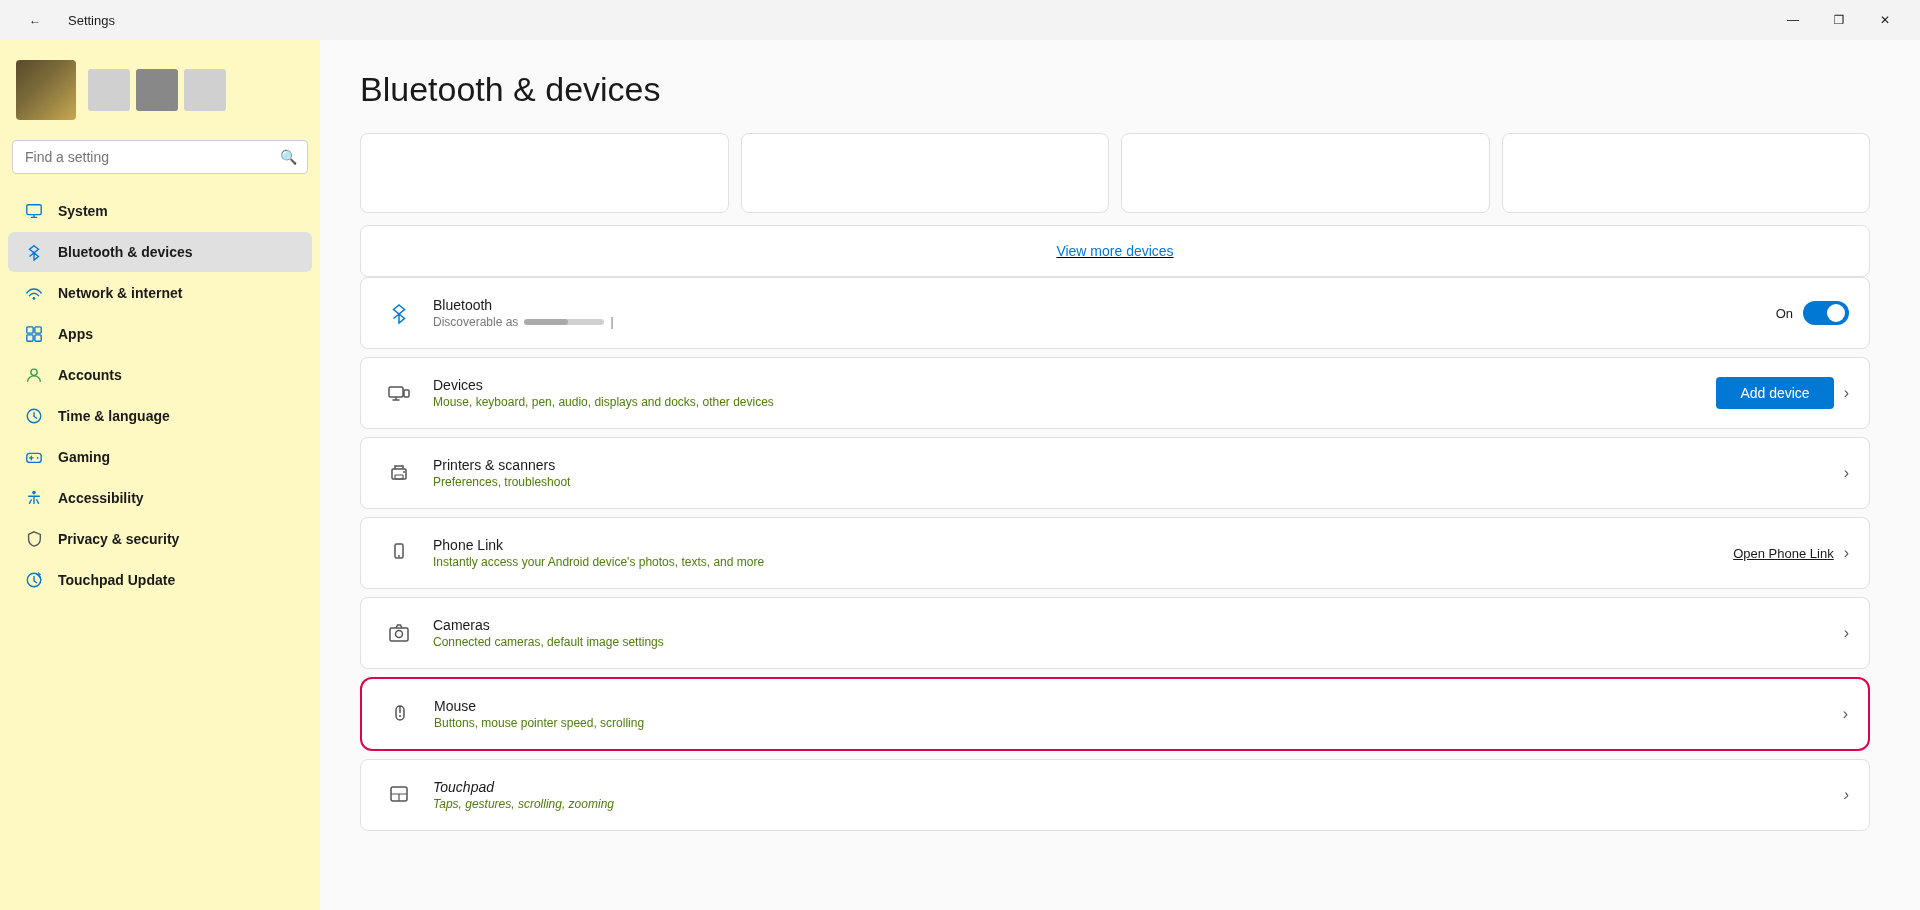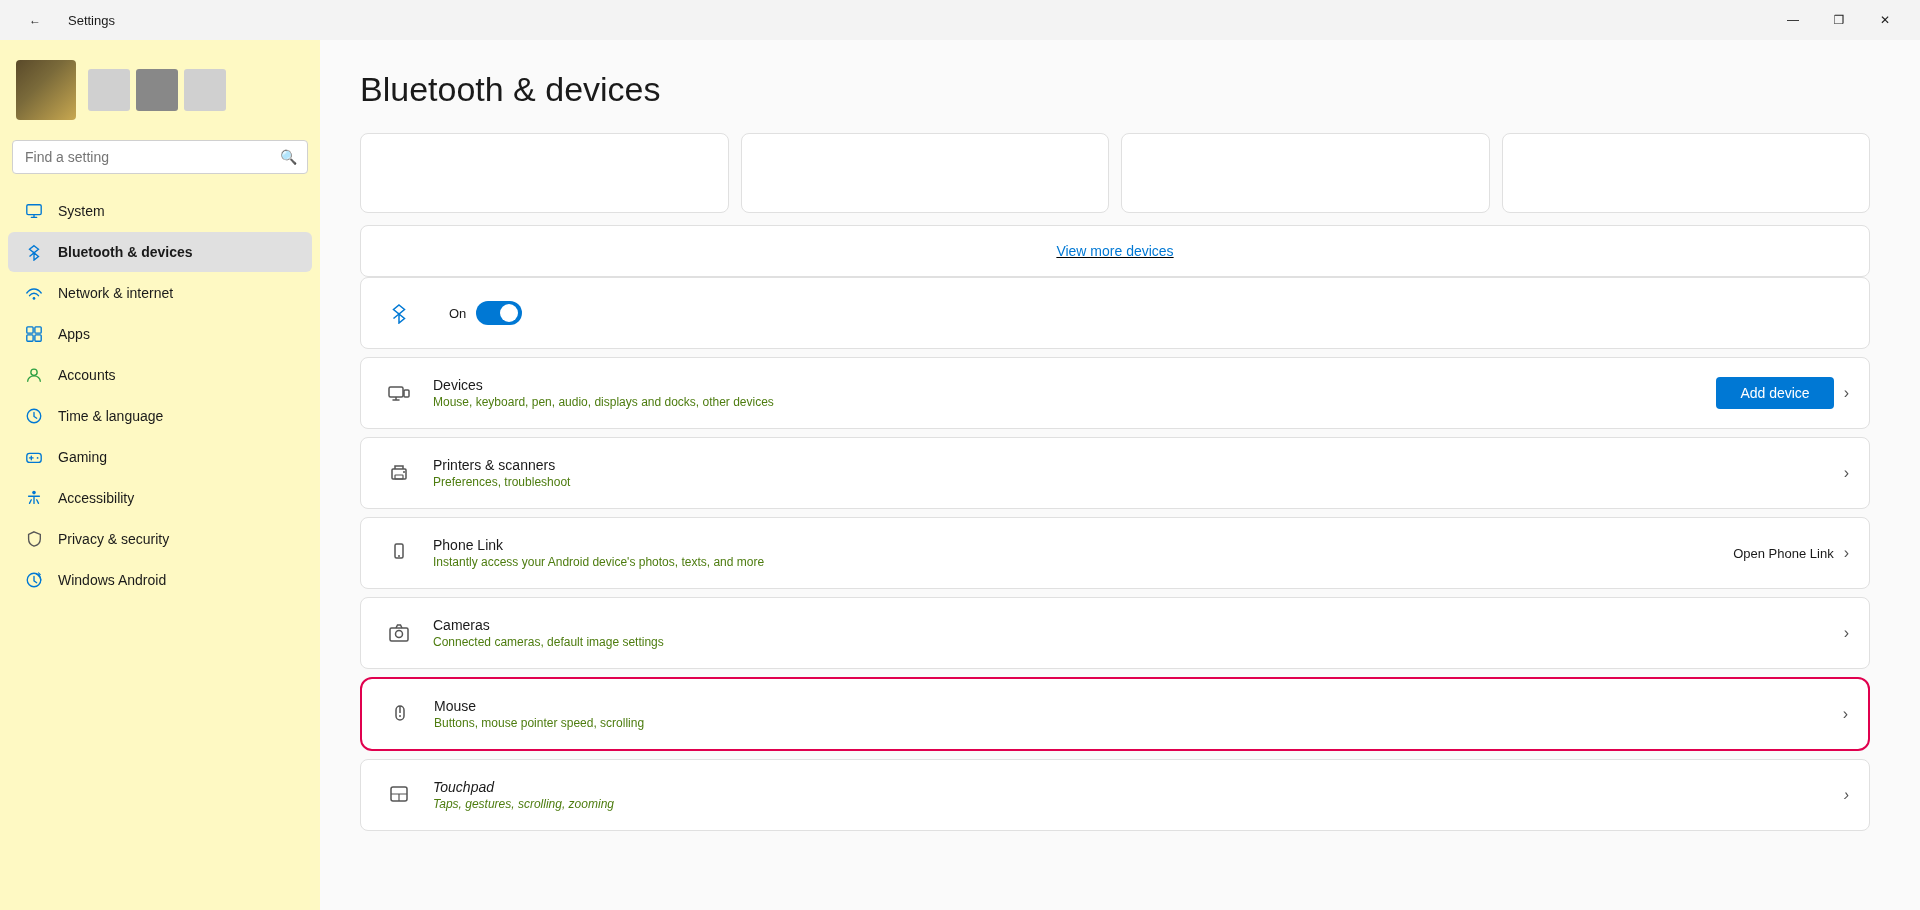--- a/index.html
+++ b/index.html
@@ -117,20 +117,21 @@
     .nav-item {
       display: flex;
       align-items: center;
       gap: 14px;
       padding: 10px 16px;
       cursor: pointer;
       border-radius: 6px;
       margin: 1px 8px;
       font-size: 14px;
       color: #1a1a1a;
+      font-weight: bold;
     }
     .nav-item.active {
       background: #e0e0e0;
       font-weight: 600;
     }
     .nav-icon {
       width: 20px;
       height: 20px;
       display: flex;
       align-items: center;
@@ -271,20 +272,21 @@
       padding: 8px 24px;
       font-size: 14px;
       cursor: pointer;
       white-space: nowrap;
     }
 
     .open-phone-link {
       font-size: 13px;
       color: #1a1a1a;
       white-space: nowrap;
+      text-decoration: underline;
     }
 
     
     .bt-discoverable {
       font-size: 12px;
       color: #777;
       display: flex;
       align-items: center;
       gap: 6px;
     }
@@ -446,21 +448,21 @@
 
       <div class="nav-item">
         <div class="nav-icon">
           <svg viewBox="0 0 20 20" fill="none" xmlns="http://www.w3.org/2000/svg">
             <circle cx="10" cy="10" r="7.5" stroke="#0078d4" stroke-width="1.5"></circle>
             <path d="M10 6v5l3 2" stroke="#0078d4" stroke-width="1.5" stroke-linecap="round"></path>
             <path d="M13 3.5A7.5 7.5 0 0117.5 10" stroke="#0078d4" stroke-width="1.5" stroke-linecap="round"></path>
             <path d="M15 2l2 2-2 1.5" stroke="#0078d4" stroke-width="1.2" stroke-linecap="round" stroke-linejoin="round"></path>
           </svg>
         </div>
-        <span>Windows Android</span>
+        <span>Touchpad Update</span>
       </div>
     </nav>
   </div>
 
   <div class="content">
     <h1 class="page-title">Bluetooth &amp; devices</h1>
 
     <div class="device-cards">
       <div class="device-card"></div>
       <div class="device-card"></div>
@@ -473,20 +475,30 @@
     </div>
 
     <div class="setting-section">
       <div class="setting-row">
         <div class="setting-icon">
           <svg viewBox="0 0 22 22" fill="none" xmlns="http://www.w3.org/2000/svg">
             <path d="M11 3l5.5 4.5-5.5 4.5-5.5-4.5L11 3z" stroke="#0078d4" stroke-width="1.5"></path>
             <path d="M11 12l5.5 4.5-5.5 4.5V12z" stroke="#0078d4" stroke-width="1.5"></path>
             <path d="M5.5 16.5l5.5-4.5" stroke="#0078d4" stroke-width="1.5"></path>
           </svg>
+        </div>
+        <div class="setting-text">
+          <div class="setting-title">Bluetooth</div>
+          <div class="bt-discoverable">
+            <span>Discoverable as</span>
+            <div class="bt-disc-bar">
+              <div class="bt-disc-fill"></div>
+            </div>
+            <span>|</span>
+          </div>
         </div>
         <div class="setting-action">
           <span class="toggle-label">On</span>
           <div class="toggle"></div>
         </div>
       </div>
     </div>
 
     <div class="setting-section">
       <div class="setting-row">

